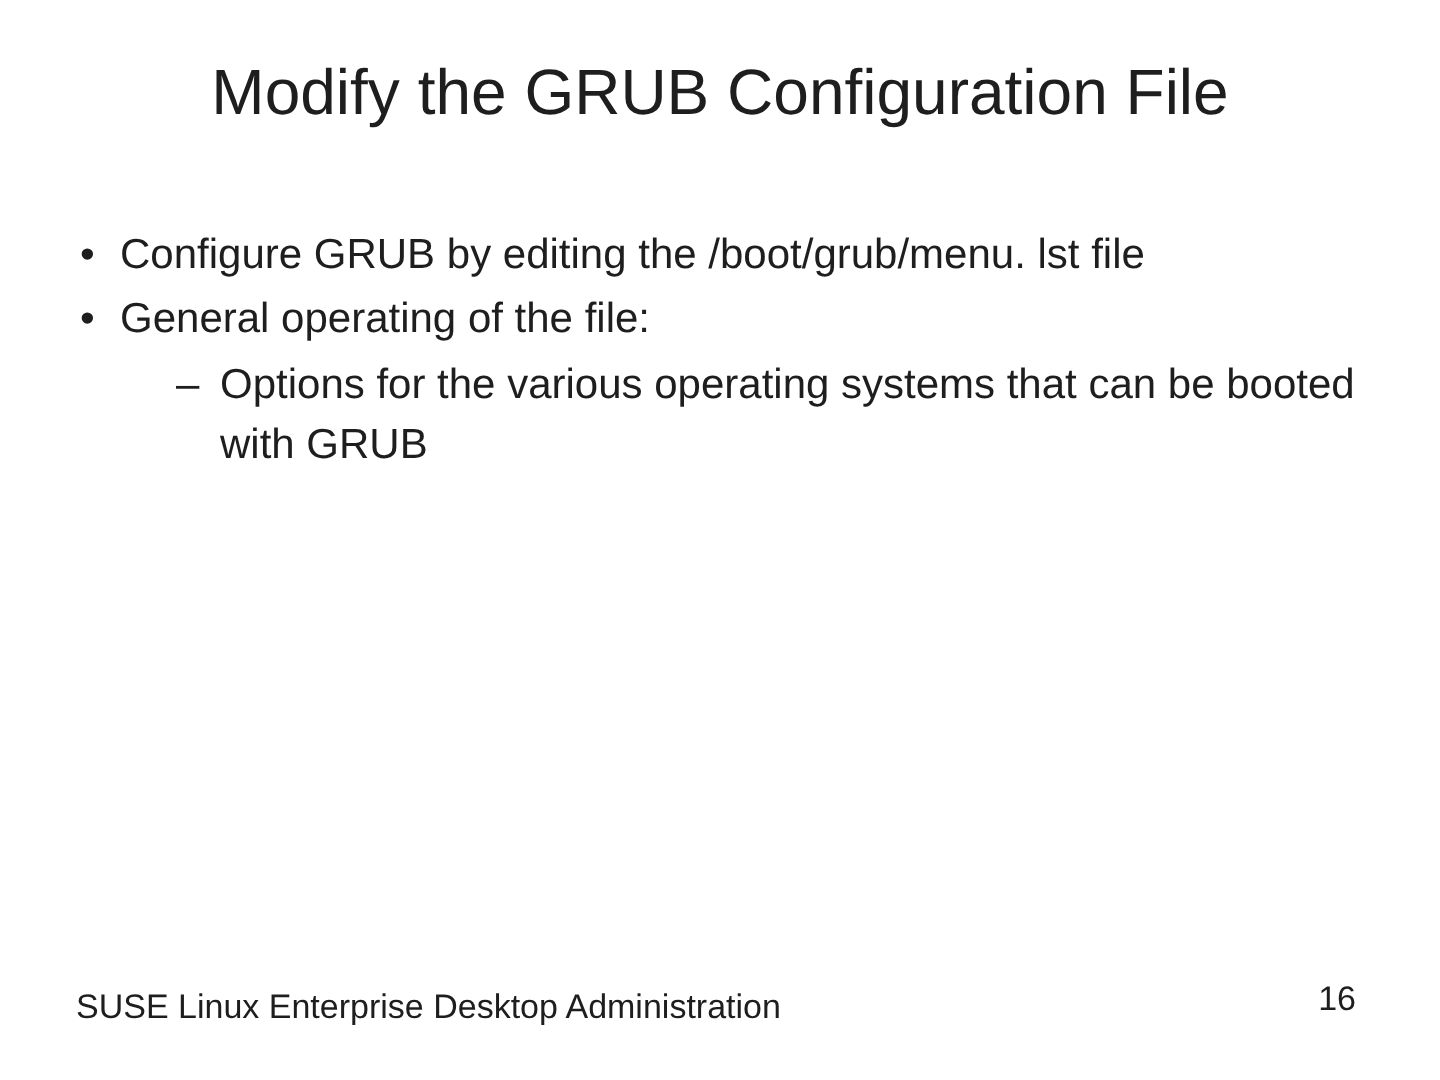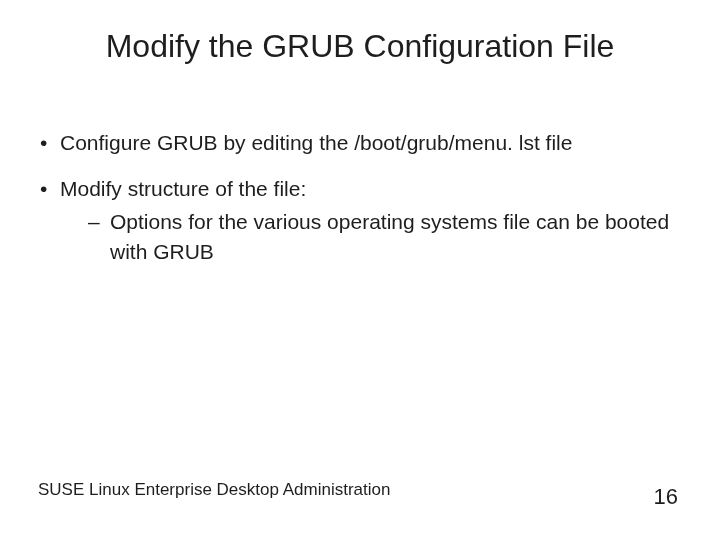--- a/index.html
+++ b/index.html
@@ -38,21 +38,21 @@
     line-height: 1.45;
   }
   ul.top {
     list-style: none;
     margin: 0;
     padding: 0;
   }
   ul.top > li {
     position: relative;
     padding-left: 22px;
-    margin: 16px 0 2px 0;
+    margin: 1px 0 2px 0;
   }
   ul.top > li::before {
     content: "•";
     position: absolute;
     left: 2px;
     top: 0;
     font-size: 21px;
   }
   ul.sub {
     list-style: none;
@@ -67,46 +67,46 @@
   ul.sub > li::before {
     content: "–";
     position: absolute;
     left: 0;
     top: 0;
     font-size: 21px;
   }
   .footer-left {
     position: absolute;
     left: 38px;
-    bottom: 40px;
+    bottom: 26px;
     font-size: 17px;
     font-weight: 400;
   }
   .footer-right {
     position: absolute;
     right: 42px;
     bottom: 30px;
-    font-size: 22px;
+    font-size: 17px;
     font-weight: 400;
   }
 </style>
 </head>
 <body>
 
 <div class="slide">
 
   <div class="title">Modify the GRUB Configuration File</div>
 
   <div class="body">
     <ul class="top">
       <li>Configure GRUB by editing the /boot/grub/menu. lst file</li>
       <li>
-        <span>Modify structure of the file:</span>
+        <span>General operating of the file:</span>
         <ul class="sub">
-          <li>Options for the various operating systems file can be booted with GRUB</li>
+          <li>Options for the various operating systems that can be booted with GRUB</li>
         </ul>
       </li>
     </ul>
   </div>
 
   <div class="footer-left">SUSE Linux Enterprise Desktop Administration</div>
   <div class="footer-right">16</div>
 
 </div>
 

